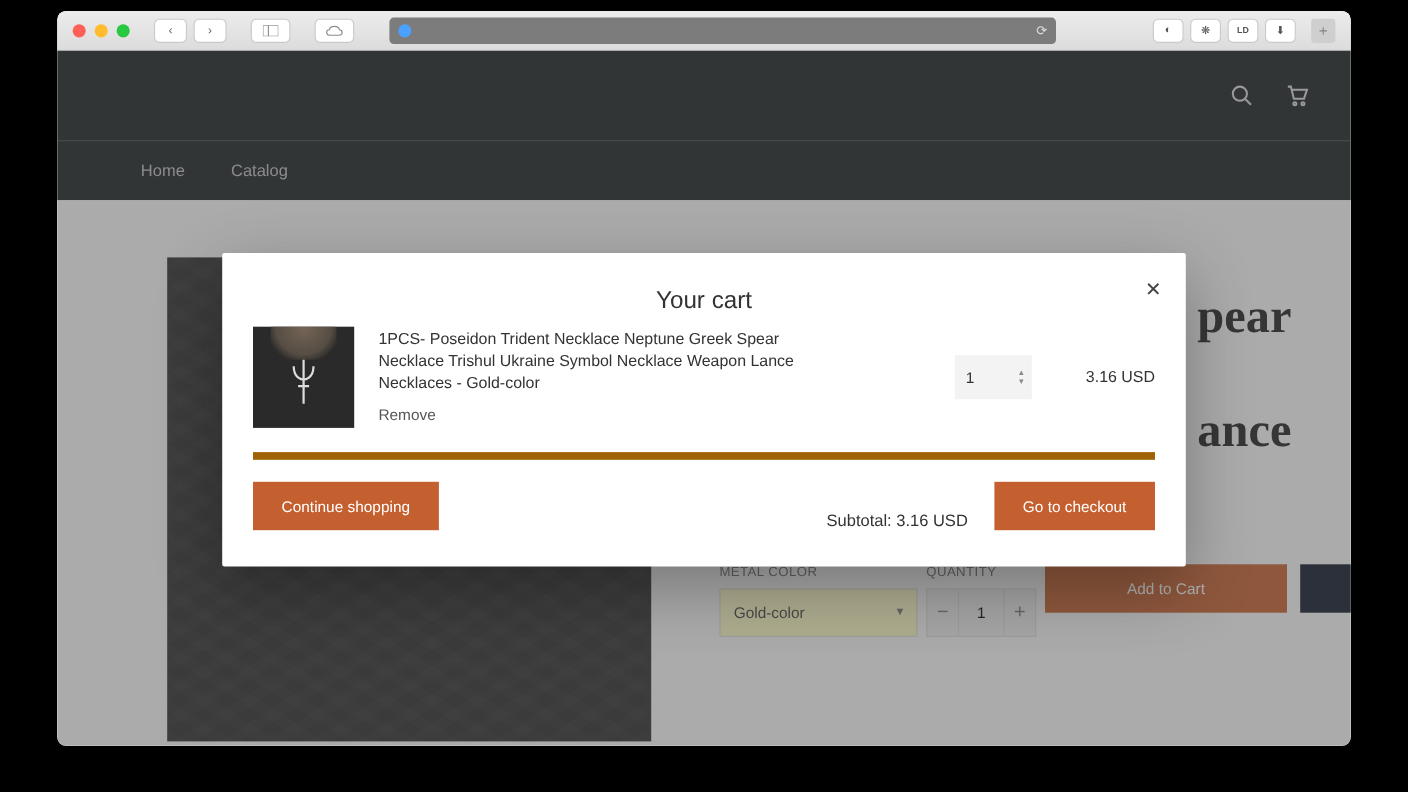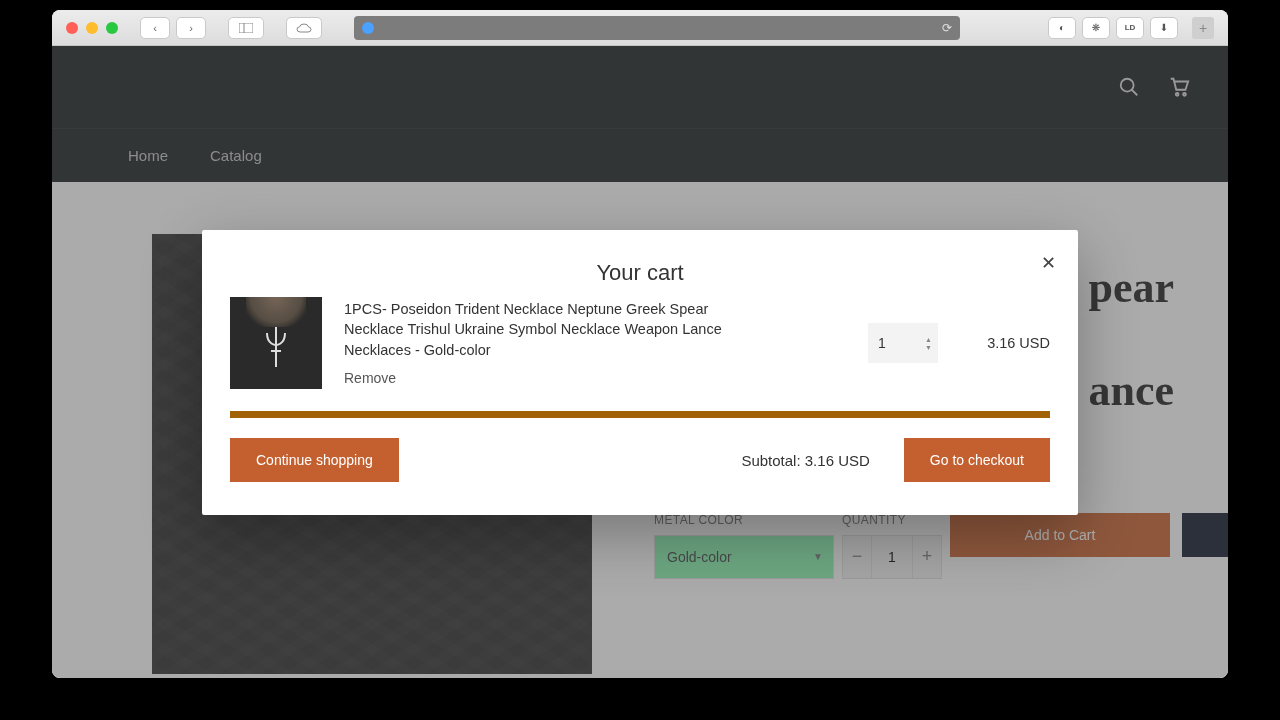--- a/index.html
+++ b/index.html
@@ -66,21 +66,21 @@
   .trident {
     position:absolute; left:50%; top:44%;
     transform: translate(-50%,-50%);
     color:#cfcfcf;
   }
   .product-info{position:absolute;right:54px;top:80px;width:520px;}
   .product-title{font-family:Georgia,serif;font-weight:700;font-size:44px;color:#222;line-height:1.2;}
   .selectors{display:flex;gap:8px;margin-top:95px;}
   .sel-col{display:flex;flex-direction:column;gap:8px;}
   .sel-label{font-size:12px;color:#6b6b6b;letter-spacing:.4px;}
-  .sel-box{height:44px;background:#86efac;border:1px solid #d9d9d9;display:flex;align-items:center;padding:0 12px;min-width:180px;position:relative;color:#444;font-size:14px;}
+  .sel-box{height:44px;background:#fef9c3;border:1px solid #d9d9d9;display:flex;align-items:center;padding:0 12px;min-width:180px;position:relative;color:#444;font-size:14px;}
   .sel-box .caret{position:absolute;right:10px;font-size:10px;color:#777;}
   .qty-group{display:flex;height:44px;}
   .qty-btn{width:30px;background:#ececec;border:1px solid #d9d9d9;display:flex;align-items:center;justify-content:center;color:#777;font-size:18px;}
   .qty-val{width:40px;background:#ececec;border-top:1px solid #d9d9d9;border-bottom:1px solid #d9d9d9;display:flex;align-items:center;justify-content:center;font-size:14px;}
   .big-btn{width:220px;height:44px;background:#0f172a;color:#fff;display:flex;align-items:center;justify-content:center;font-size:14px;border:none;}
   .big-btn.primary{background:#c4602f;}
   .action-stack{display:flex;flex-direction:row;gap:12px;}
 
   
   .overlay{position:absolute;inset:0;background:rgba(80,80,80,.45);}
@@ -98,21 +98,21 @@
   .cart-row{display:flex;align-items:center;gap:22px;margin-top:11px;padding-bottom:22px;border-bottom:7px solid #a16207;}
   .cart-thumb{width:92px;height:92px;background:#2a2a2a;position:relative;flex-shrink:0;}
   .cart-thumb::before{content:"";position:absolute;left:50%;top:0;width:60px;height:30px;transform:translateX(-50%);background:radial-gradient(ellipse at 50% 0%, #756557 0%, #564d43 60%, transparent 80%);}
   .cart-thumb svg{position:absolute;left:50%;top:54%;transform:translate(-50%,-50%)}
   .cart-info{flex:1;}
   .cart-name{font-size:14.5px;color:#333;line-height:1.4;max-width:420px;}
   .cart-remove{font-size:14px;color:#555;margin-top:10px;background:none;border:none;padding:0;}
   .cart-qty{width:70px;height:40px;background:#f3f3f3;display:flex;align-items:center;padding:0 10px;font-size:14px;color:#333;position:relative;}
   .cart-qty .spin{position:absolute;right:6px;display:flex;flex-direction:column;font-size:7px;color:#888;gap:1px;}
   .cart-price{width:90px;text-align:right;font-size:14.5px;color:#333;}
-  .modal-footer{display:flex;align-items:center;margin-top:20px;gap:34px;}
+  .modal-footer{display:flex;align-items:flex-end;margin-top:20px;gap:24px;}
   .footer-btn{height:44px;padding:0 26px;background:#c4602f;color:#fff;border:none;font-size:14px;}
   .subtotal{margin-left:auto;font-size:15px;color:#333;}
 </style>
 </head>
 <body>
 
 <div class="mac-window">
   <div class="titlebar">
     <div class="traffic">
       <div class="tl r"></div>

